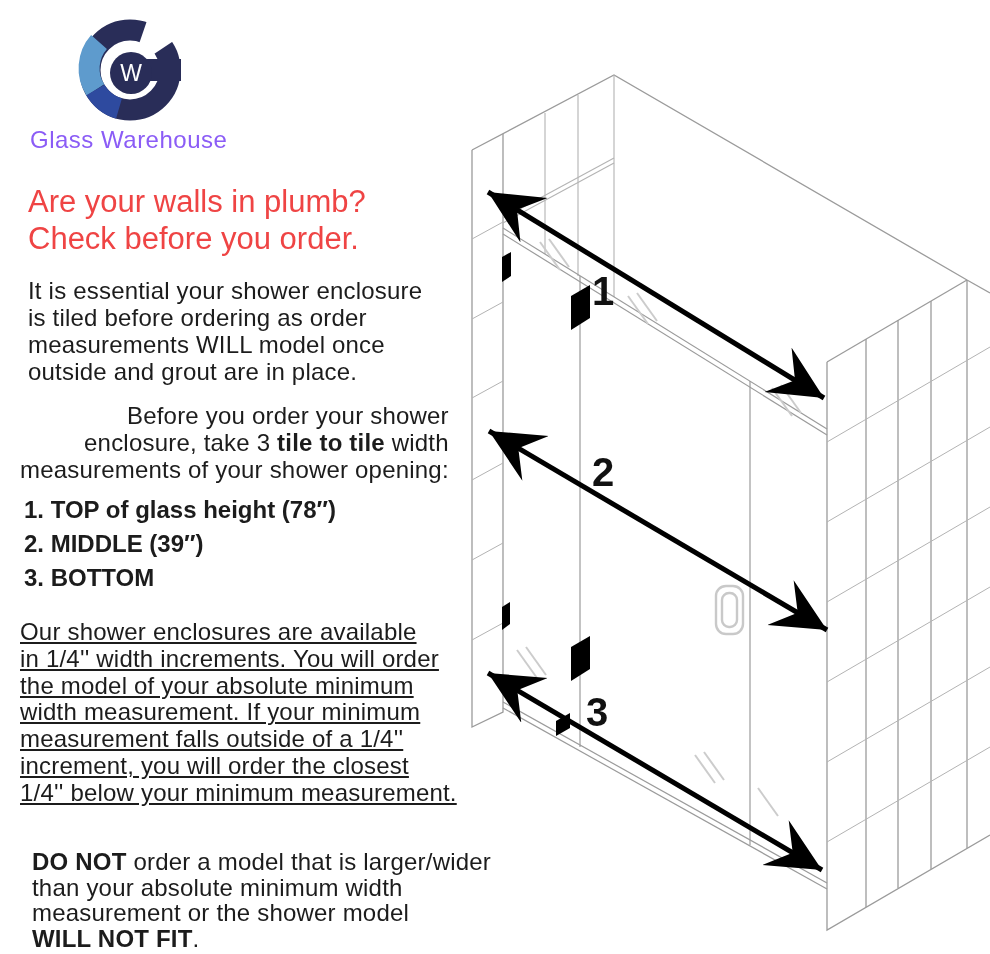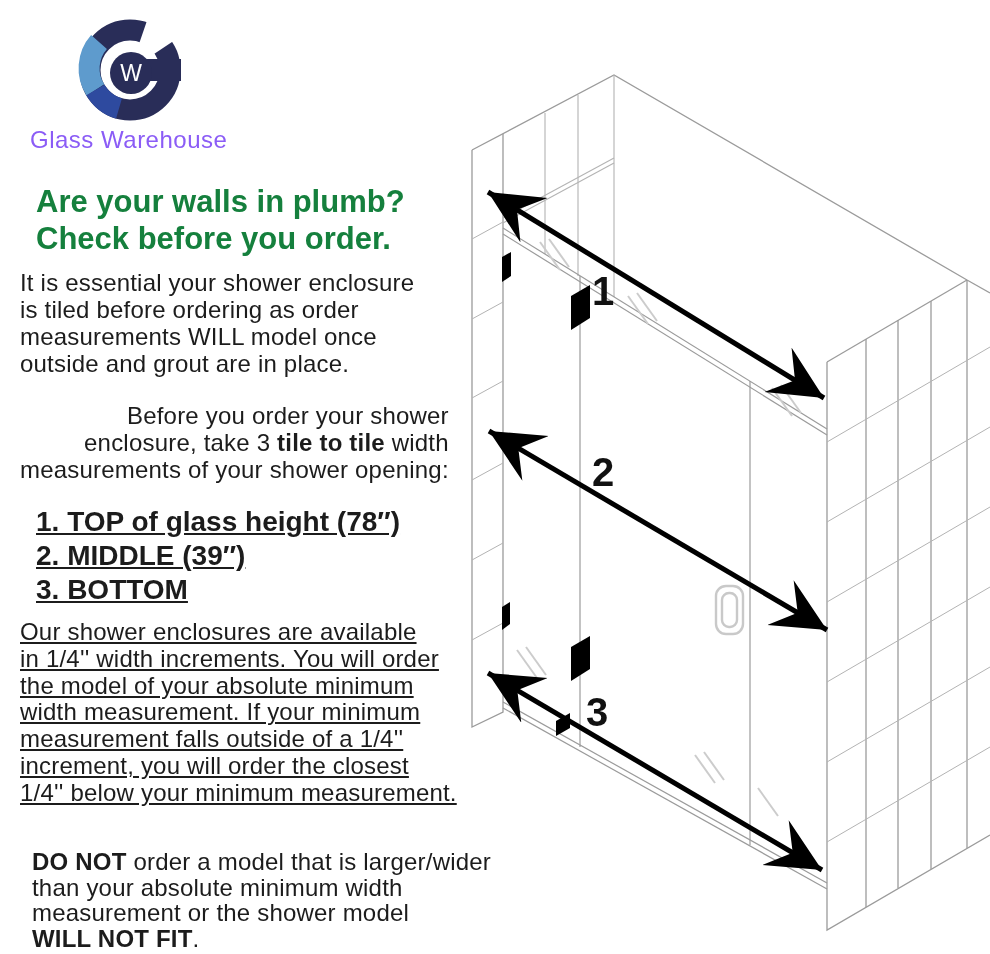--- a/index.html
+++ b/index.html
@@ -3,25 +3,25 @@
 <meta charset="utf-8">
 <style>
   html,body{margin:0;padding:0;background:#fff;}
   .page{position:relative;width:990px;height:954px;background:#ffffff;overflow:hidden;
         font-family:"Liberation Sans", sans-serif;color:#1c1c1c;}
   .abs{position:absolute;}
   .b{font-weight:bold;}
   
   .brand-name{left:30px;top:126px;font-size:24px;letter-spacing:.5px;color:#8b5cf6;}
   
-  .headline{left:36px;top:183px;font-size:31px;line-height:37px;font-weight:bold;color:#15803d;}
+  .headline{left:28px;top:183px;font-size:31px;line-height:37px;font-weight:normal;color:#ef4444;}
   .para{left:20px;font-size:24px;letter-spacing:.2px;color:#1c1c1c;}
   .p-intro{top:269px;line-height:27px;}
   .p-order{top:402px;line-height:27px;}
-  .m-list{left:20px;top:489px;font-size:28px;font-weight:bold;line-height:34px;list-style:none;margin:16px;padding:0;text-decoration:underline;}
+  .m-list{left:20px;top:489px;font-size:24px;font-weight:bold;line-height:34px;list-style:none;margin:4px;padding:0;}
   .p-increments{top:619px;line-height:26.8px;text-decoration:underline;}
   .p-warning{top:837px;line-height:25.5px;}
   .diagram-svg{left:0;top:0;}
   svg text.arrow-num{font-family:"Liberation Sans",sans-serif;font-size:40px;font-weight:bold;fill:#111;}
   .logo-w{font-family:"Liberation Sans",sans-serif;font-size:23px;fill:#ffffff;}
 </style>
 </head>
 <body>
 
 <div class="page">
@@ -34,21 +34,21 @@
       <polygon points="130,70 150,12 184,34" fill="#ffffff"></polygon>
       <rect x="146" y="59" width="35" height="22" fill="#292d58"></rect>
       <circle cx="131" cy="73" r="21" fill="#292d58"></circle>
       <text class="logo-w" x="131" y="81" text-anchor="middle">W</text>
     </g>
   </svg>
   <div class="abs brand-name">Glass Warehouse</div>
 
   <h1 class="abs headline" style="margin:0;"><span>Are your walls in plumb?</span><br><span>Check before you order.</span></h1>
 
-  <p class="abs para p-intro" style="margin:0;"><span>It is essential your shower enclosure</span><br><span>is tiled before ordering as order</span><br><span>measurements WILL model once</span><br><span>outside and grout are in place.</span></p>
+  <p class="abs para p-intro" style="margin:8px;"><span>It is essential your shower enclosure</span><br><span>is tiled before ordering as order</span><br><span>measurements WILL model once</span><br><span>outside and grout are in place.</span></p>
 
   <p class="abs para p-order" style="margin:0;text-align:right;"><span>Before you order your shower</span><br><span>enclosure, take 3 </span><span class="b">tile to tile</span><span> width</span><br><span>measurements of your shower opening:</span></p>
 
   <ul class="abs m-list">
     <li>1. TOP of glass height (78″)</li>
     <li>2. MIDDLE (39″)</li>
     <li>3. BOTTOM</li>
   </ul>
 
   <p class="abs para p-increments" style="margin:0;"><span>Our shower enclosures are available</span><br><span>in 1/4'' width increments. You will order</span><br><span>the model of your absolute minimum</span><br><span>width measurement. If your minimum</span><br><span>measurement falls outside of a 1/4''</span><br><span>increment, you will order the closest</span><br><span>1/4'' below your minimum measurement.</span></p>

